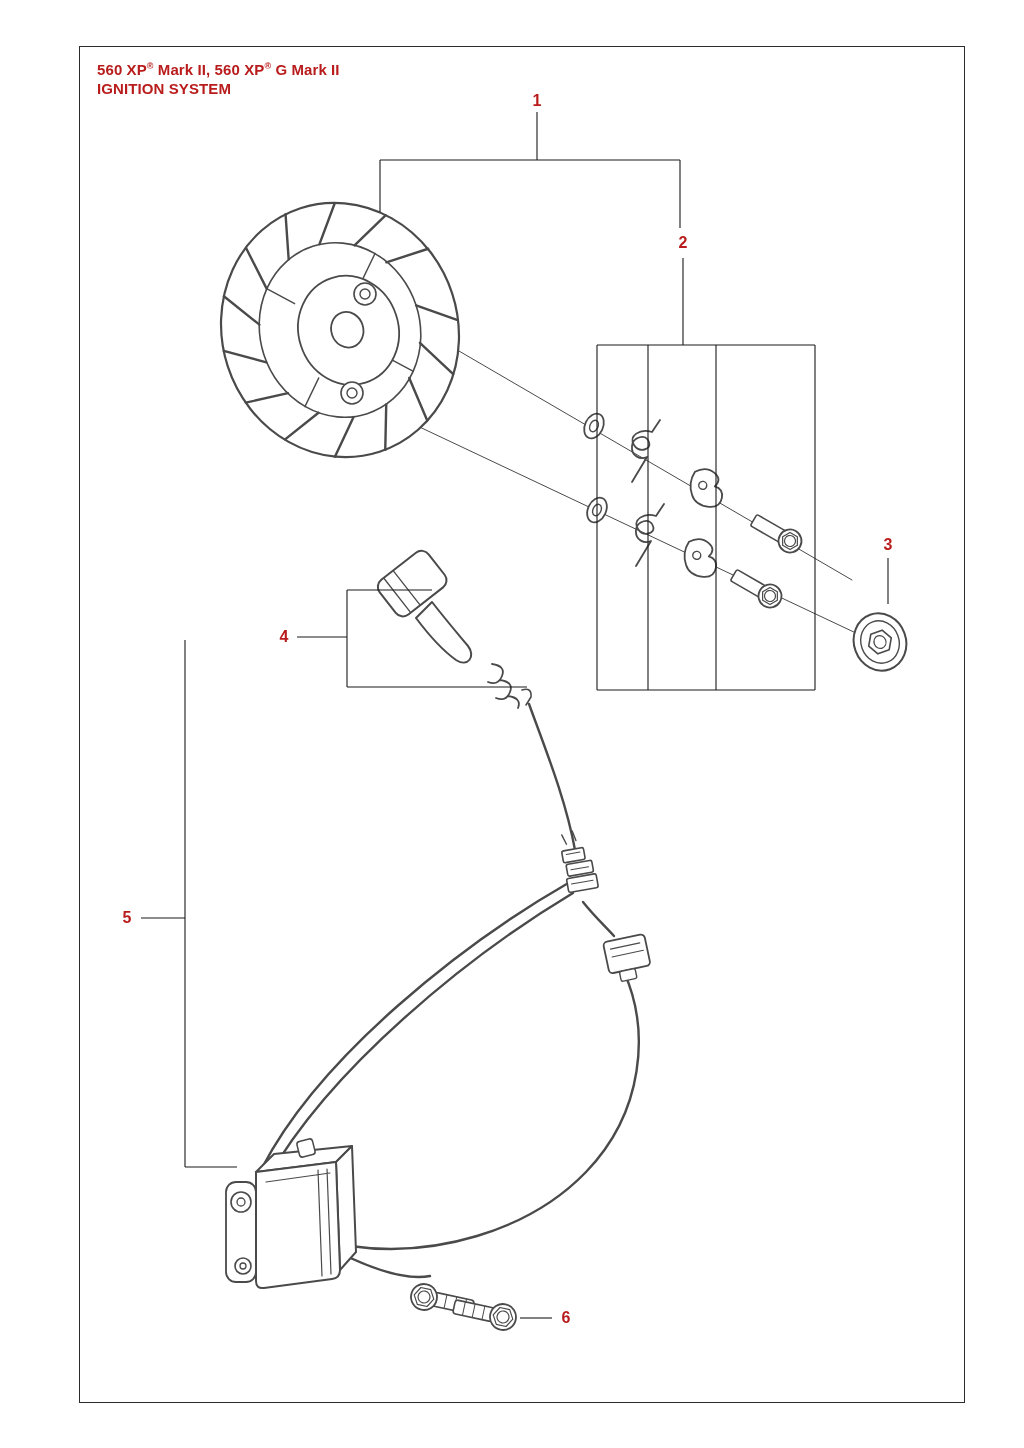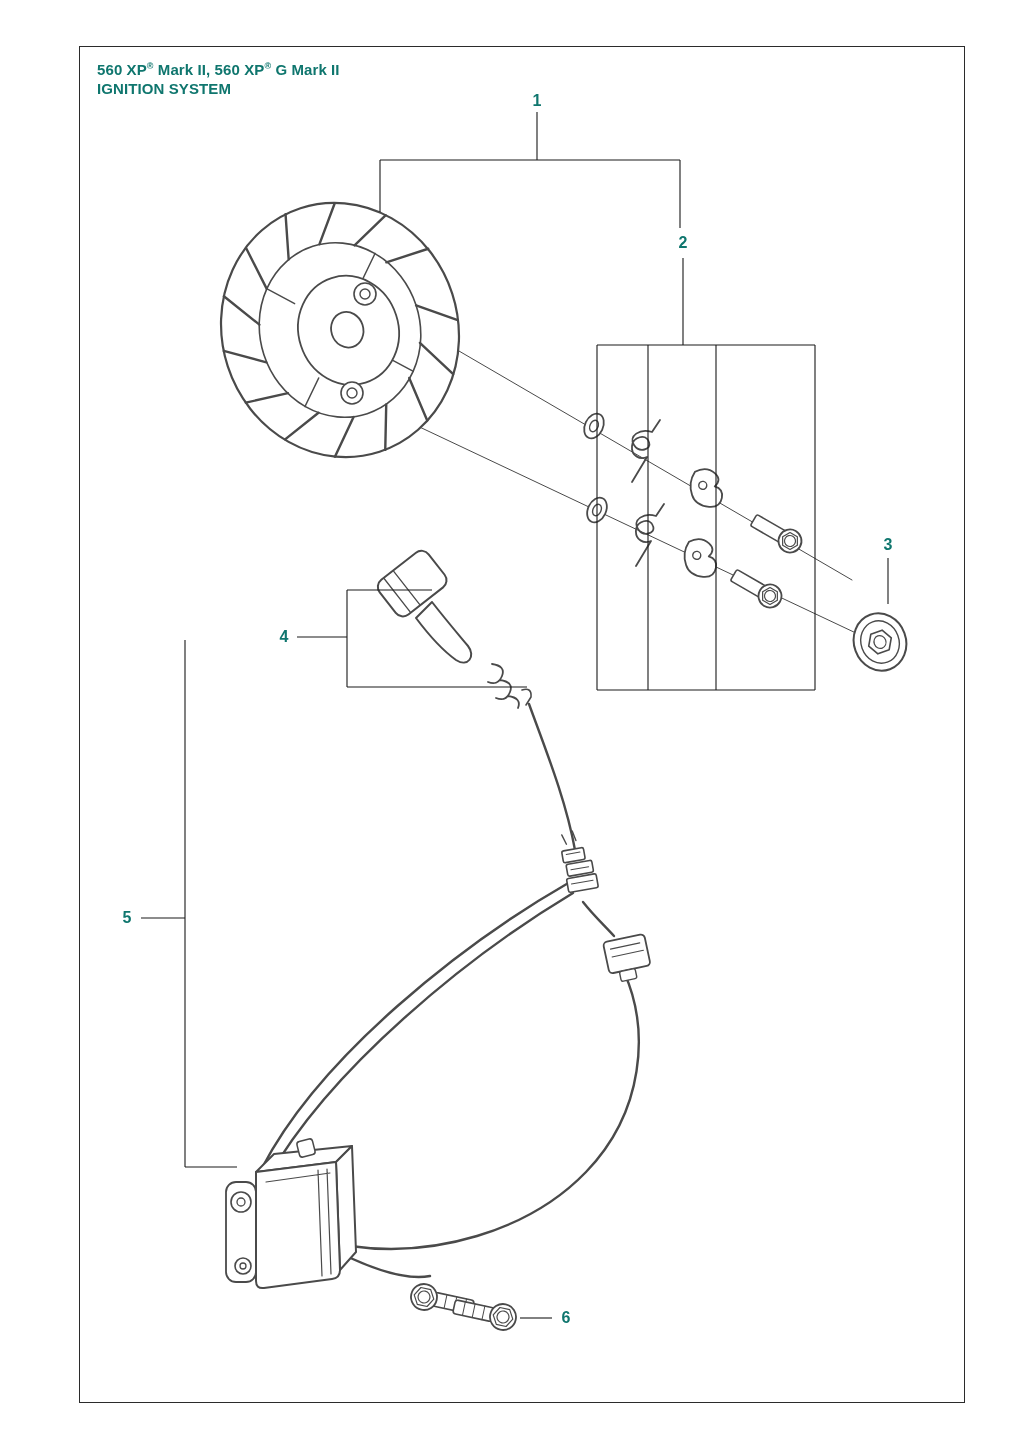--- a/index.html
+++ b/index.html
@@ -1,20 +1,20 @@
 <!DOCTYPE html>
 <html><head>
 <meta charset="utf-8">
 <style>
   html,body { margin:0; padding:0; background:#ffffff; }
   .page {
     position:relative; width:1024px; height:1448px;
     background:#ffffff; overflow:hidden;
     font-family:"Liberation Sans", sans-serif;
-    color:#0f766e;
+    color:#b91c1c;
   }
   .page-border {
     position:absolute; left:79px; top:46px; width:884px; height:1355px;
     border:1.6px solid #2b2b2b;
   }
   .title-block {
     position:absolute; left:97px; top:57px;
     font-size:15px; font-weight:bold; line-height:19px;
     letter-spacing:0.1px; white-space:nowrap;
   }

